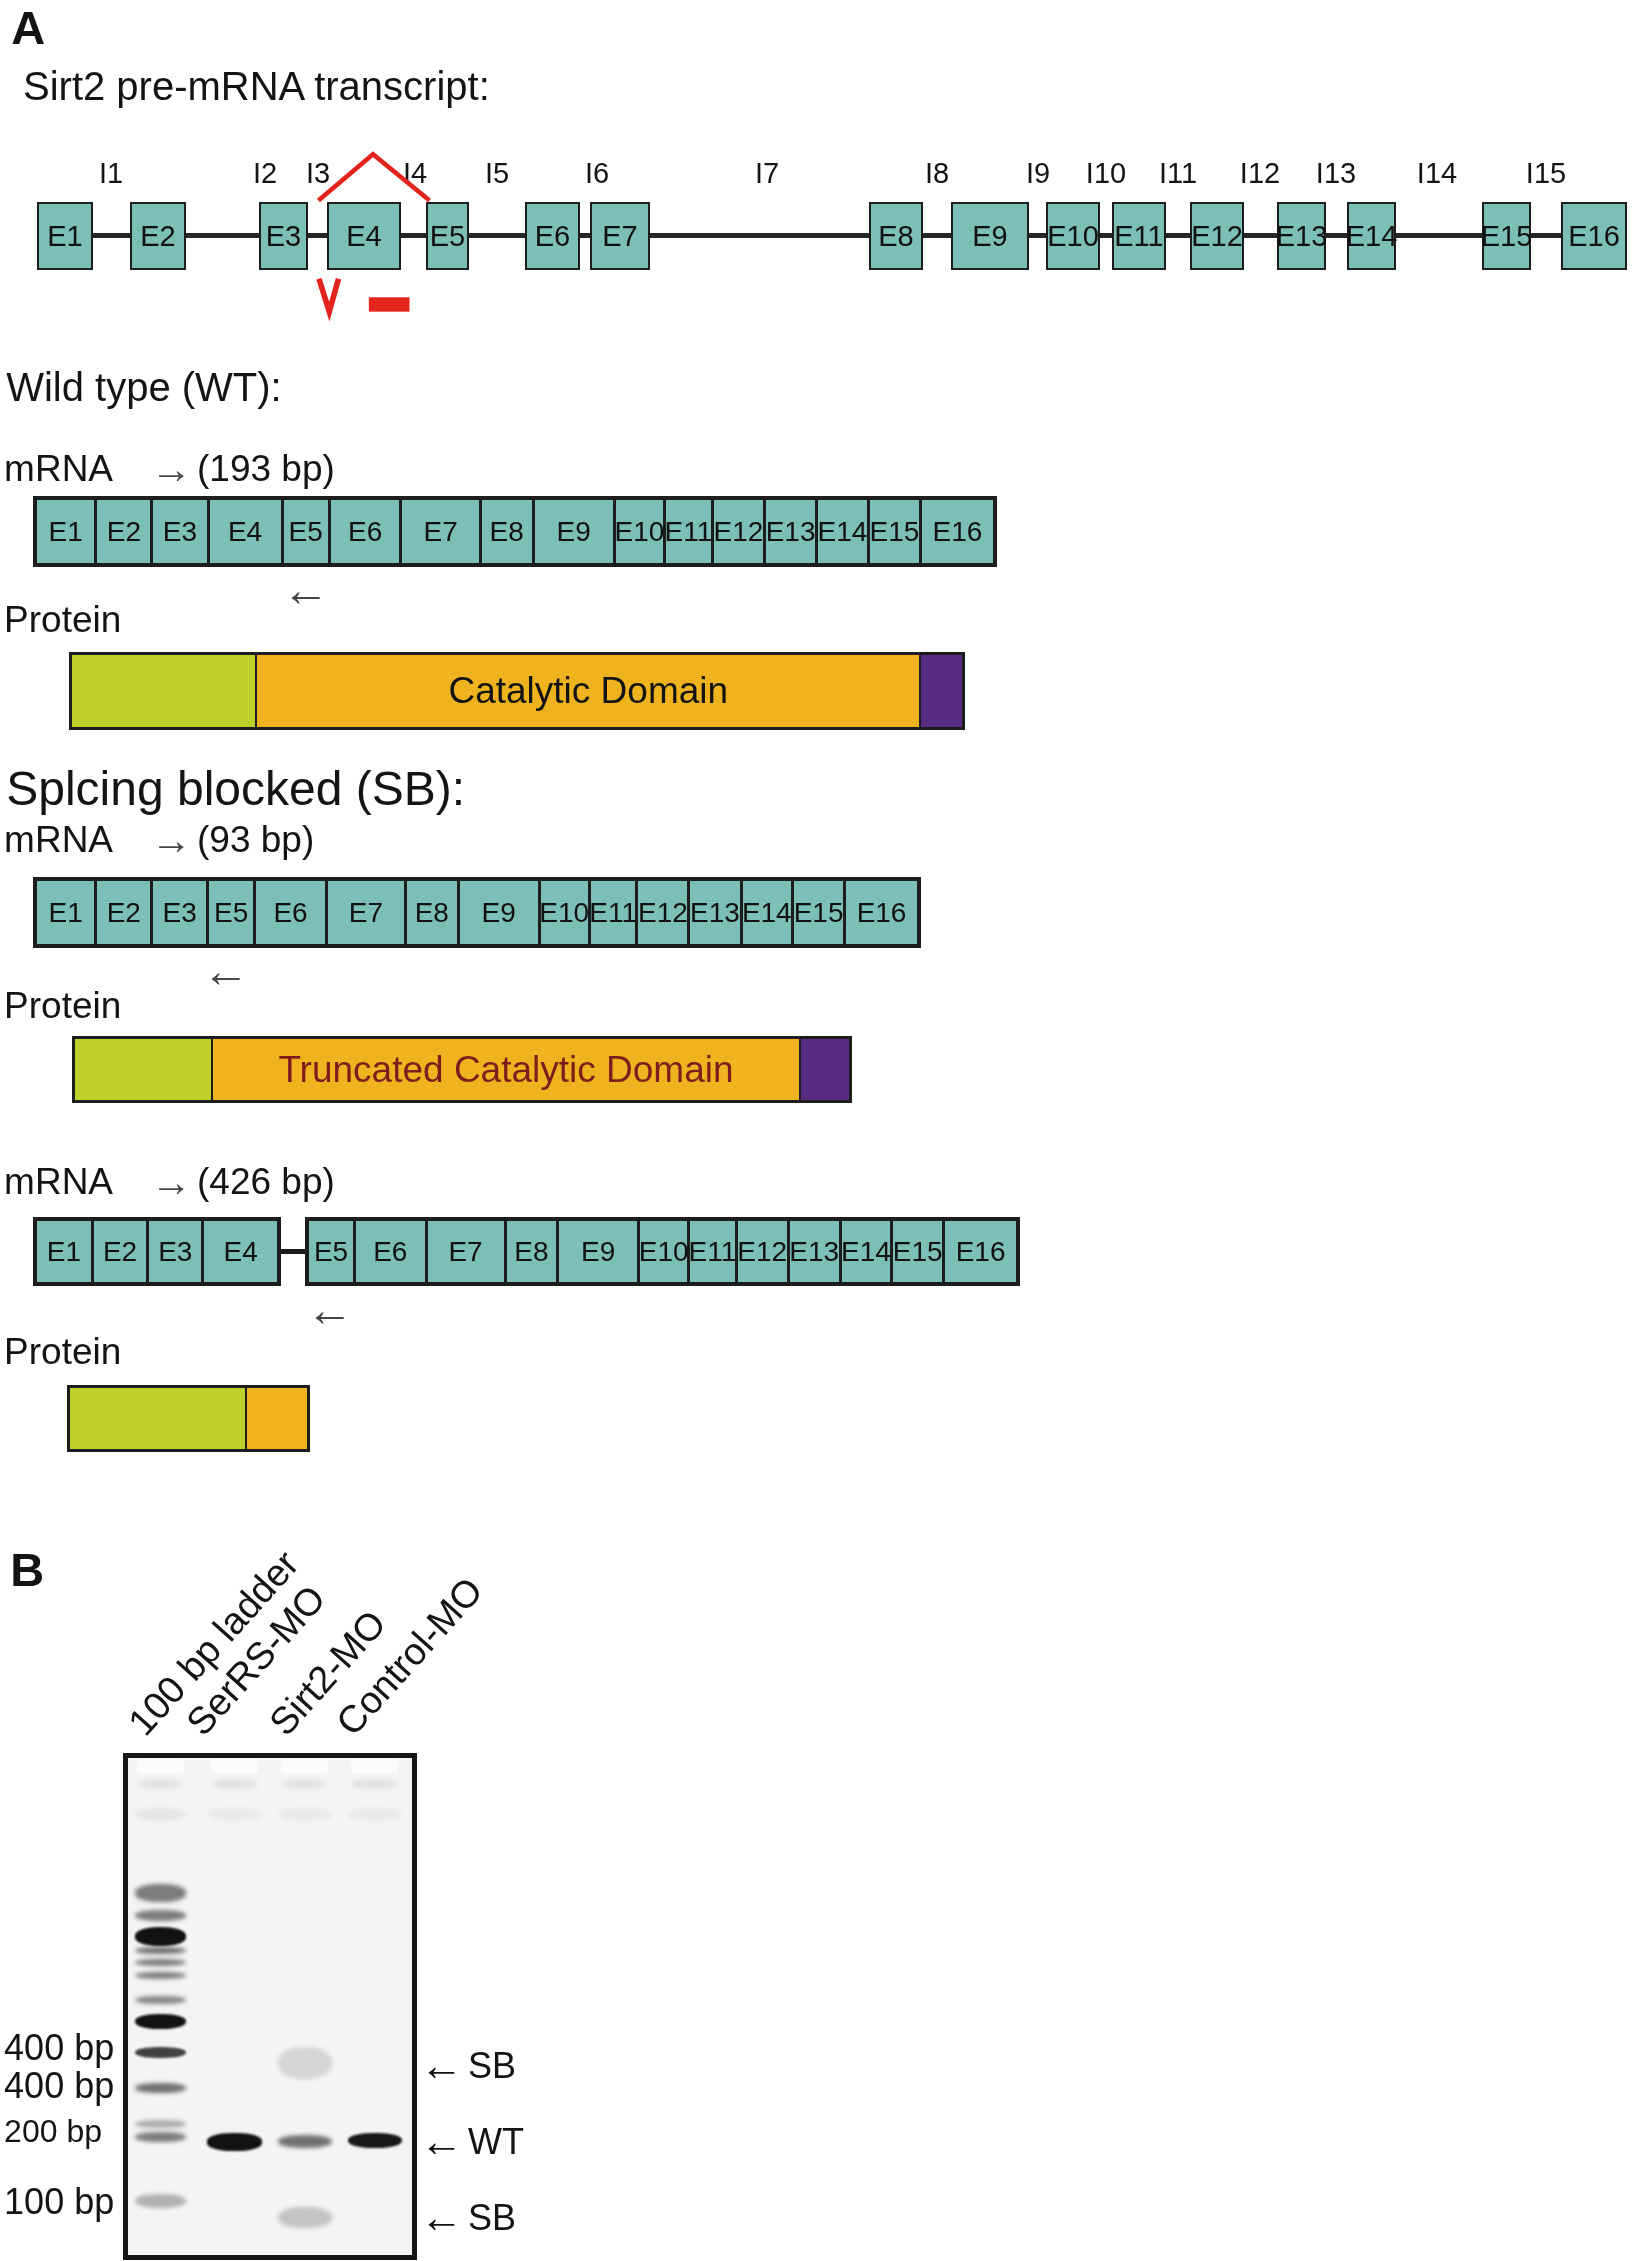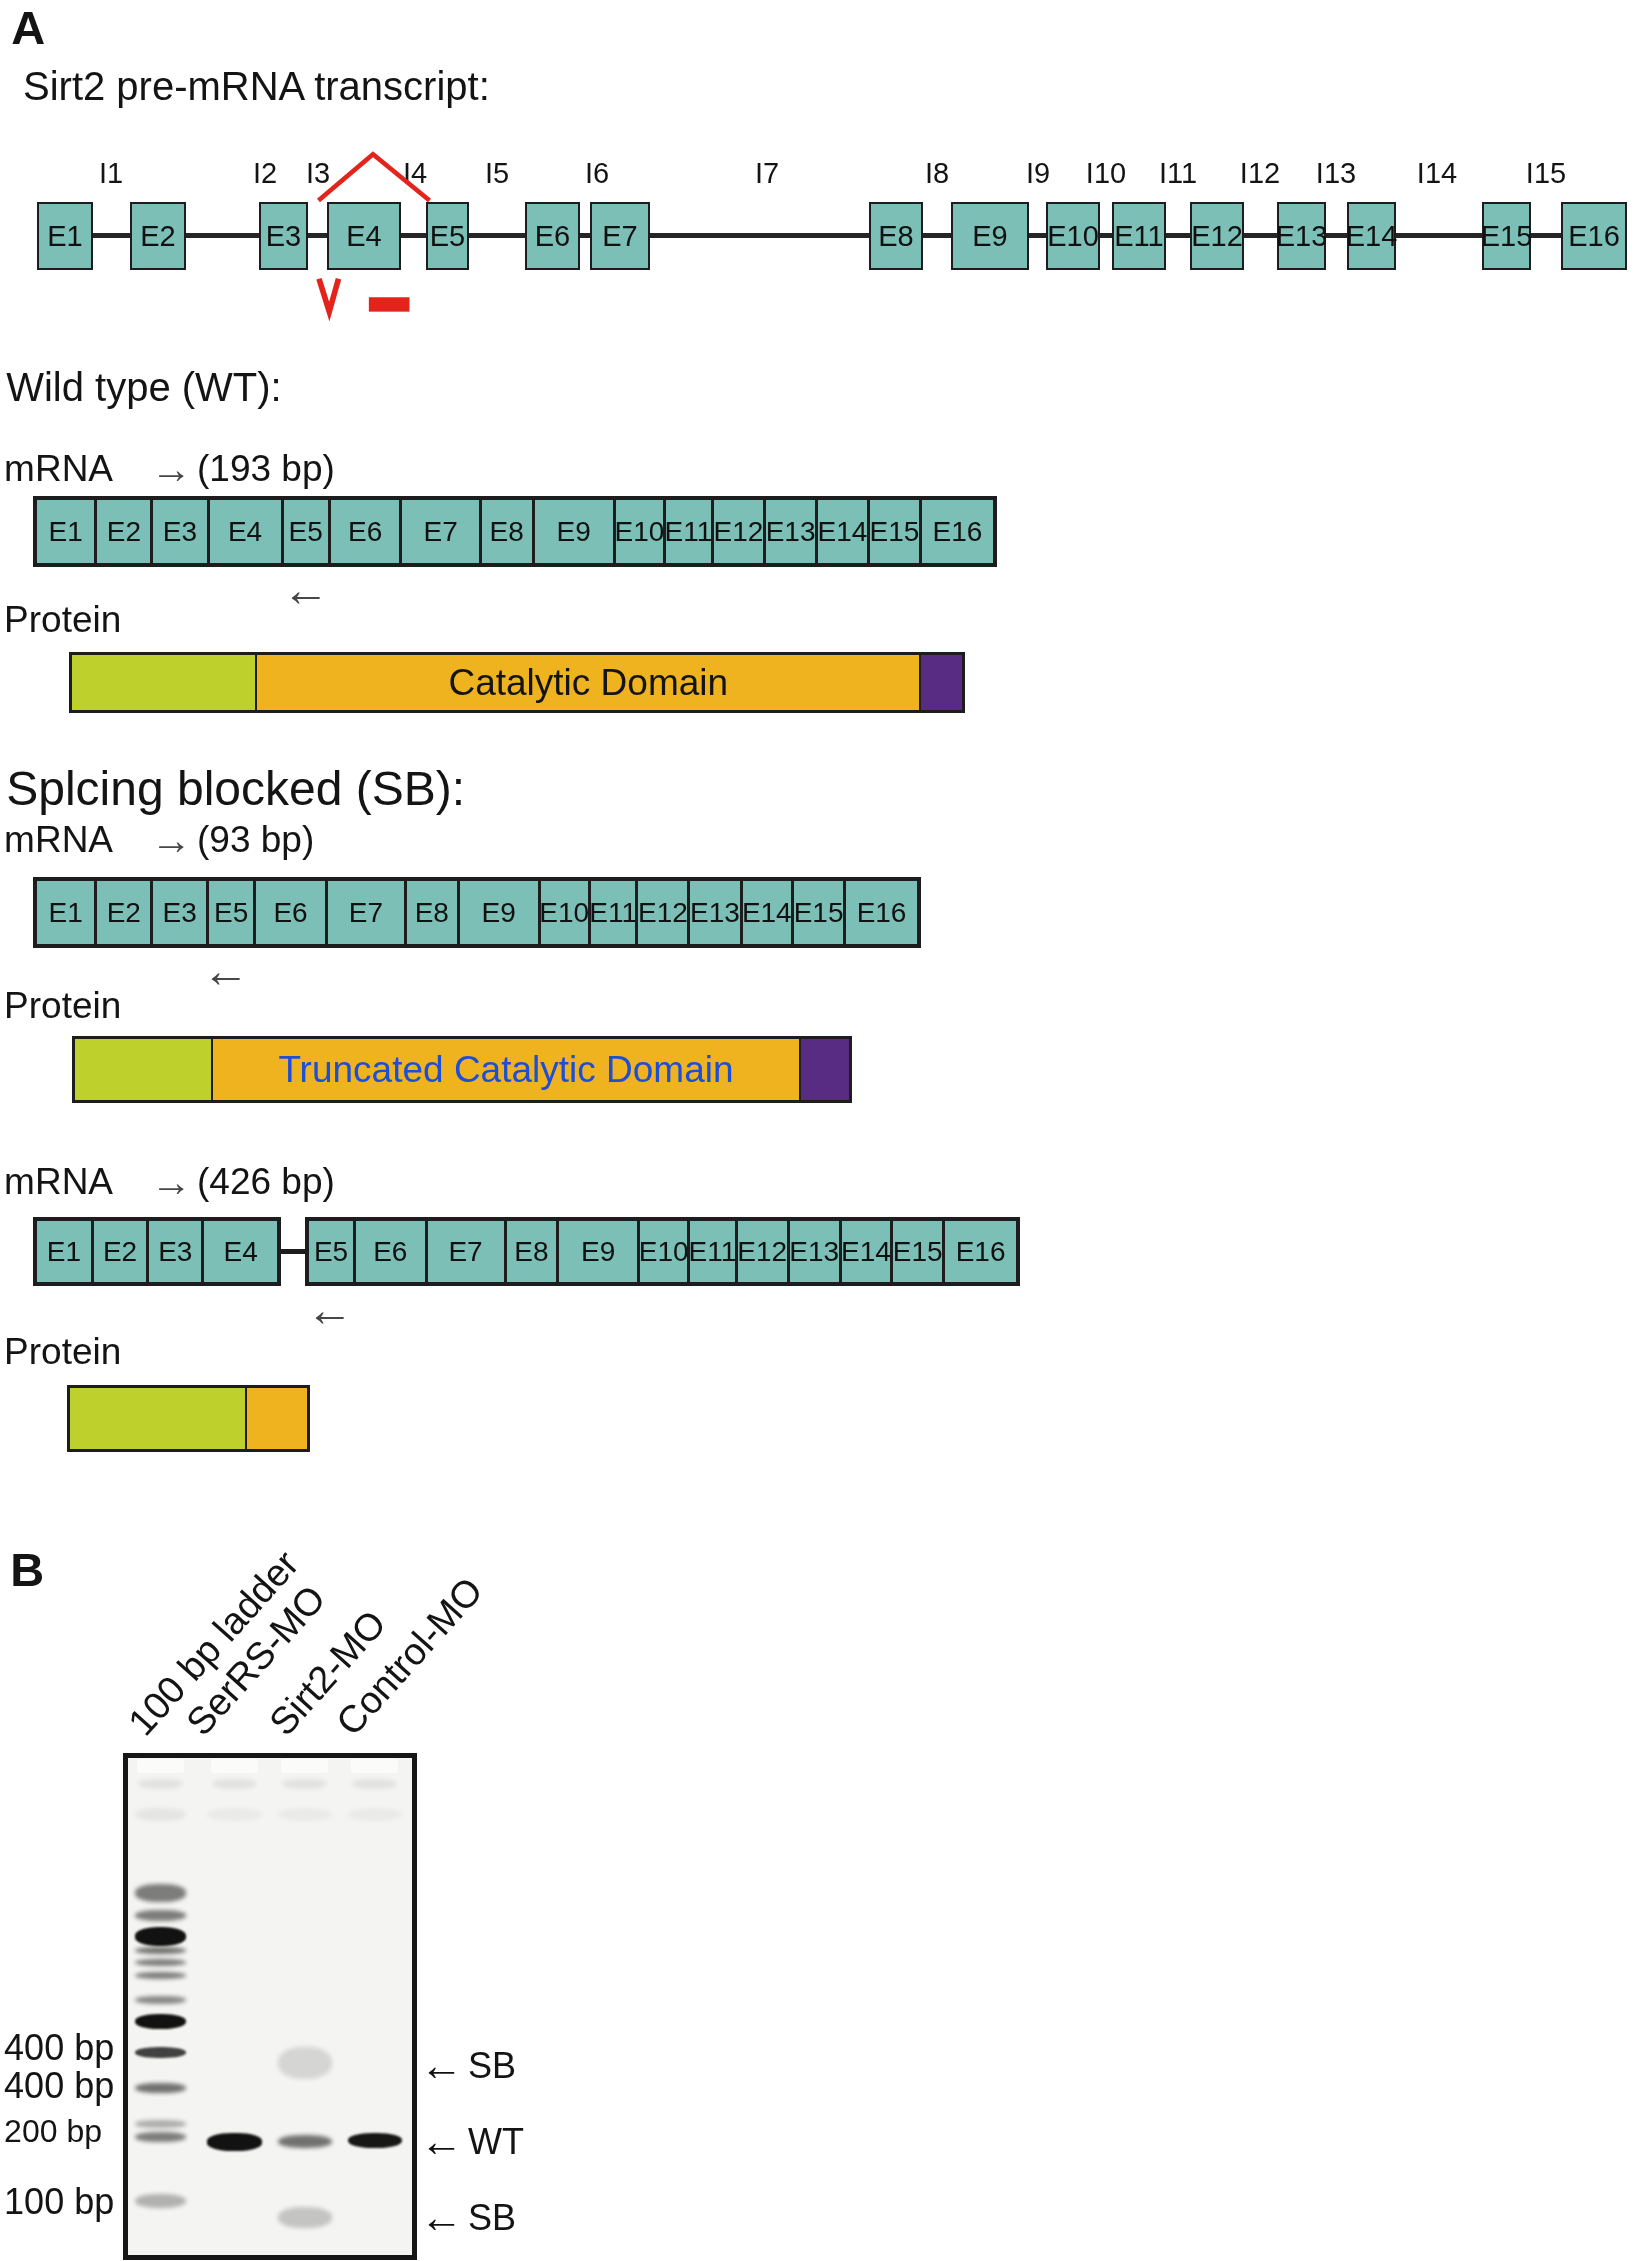--- a/index.html
+++ b/index.html
@@ -85,21 +85,21 @@
         <div class="rowseg" style="flex: 101 0 0px; font-size: 28px; border-left: 3.1px solid rgb(29, 29, 29);">E12</div>
         <div class="rowseg" style="flex: 101 0 0px; font-size: 28px; border-left: 3.1px solid rgb(29, 29, 29);">E13</div>
         <div class="rowseg" style="flex: 100 0 0px; font-size: 28px; border-left: 3.1px solid rgb(29, 29, 29);">E14</div>
         <div class="rowseg" style="flex: 101 0 0px; font-size: 28px; border-left: 3.1px solid rgb(29, 29, 29);">E15</div>
         <div class="rowseg" style="flex: 146 0 0px; font-size: 28px; border-left: 3.1px solid rgb(29, 29, 29);">E16</div>
       </div>
     </div>
   <div class="t bold" style="left:282px;top:565px;font-size:47px;color:#474747;">←</div>
   <div class="t" style="left:4.1px;top:600px;font-size:37px;">Protein</div>
   <div class="abs" id="wt-bar">
-      <div class="rowgroup" style="left: 69px; top: 652px; width: 896px; height: 61px; border: 3.6px solid rgb(29, 29, 29);">
+      <div class="rowgroup" style="left: 69px; top: 652px; width: 896px; height: 78px; border: 3.6px solid rgb(29, 29, 29);">
         <div class="rowseg" style="flex: 360 0 0px; background: rgb(189, 208, 44); font-size: 37px; color: rgb(20, 20, 20);"></div>
         <div class="rowseg" style="flex: 1300 0 0px; background: rgb(238, 179, 30); font-size: 37px; color: rgb(20, 20, 20); border-left: 2.1px solid rgb(29, 29, 29);">Catalytic Domain</div>
         <div class="rowseg" style="flex: 80 0 0px; background: rgb(87, 44, 130); font-size: 37px; color: rgb(20, 20, 20); border-left: 2.1px solid rgb(29, 29, 29);"></div>
       </div>
     </div>
 
   <div class="t" style="left:6.2px;top:763px;font-size:48px;">Splcing blocked (SB):</div>
   <div class="t" style="left:4.1px;top:820px;font-size:37px;">mRNA</div>
   <div class="t bold" style="left:151px;top:818px;font-size:41px;color:#474747;">→</div>
   <div class="t" style="left:197px;top:820px;font-size:37px;">(93 bp)</div>
@@ -120,21 +120,21 @@
         <div class="rowseg" style="flex: 100 0 0px; font-size: 28px; border-left: 3.1px solid rgb(29, 29, 29);">E14</div>
         <div class="rowseg" style="flex: 101 0 0px; font-size: 28px; border-left: 3.1px solid rgb(29, 29, 29);">E15</div>
         <div class="rowseg" style="flex: 146 0 0px; font-size: 28px; border-left: 3.1px solid rgb(29, 29, 29);">E16</div>
       </div>
     </div>
   <div class="t bold" style="left:202px;top:946px;font-size:47px;color:#474747;">←</div>
   <div class="t" style="left:4.1px;top:986px;font-size:37px;">Protein</div>
   <div class="abs" id="sb82-bar">
       <div class="rowgroup" style="left: 72px; top: 1036px; width: 780px; height: 67px; border: 3.6px solid rgb(29, 29, 29);">
         <div class="rowseg" style="flex: 268 0 0px; background: rgb(189, 208, 44); font-size: 37px; color: rgb(20, 20, 20);"></div>
-        <div class="rowseg" style="flex: 1152 0 0px; background: rgb(238, 179, 30); font-size: 37px; color: #1d4ed8; border-left: 2.1px solid rgb(29, 29, 29);">Truncated Catalytic Domain</div>
+        <div class="rowseg" style="flex: 1152 0 0px; background: rgb(238, 179, 30); font-size: 37px; color: #7f1d1d; border-left: 2.1px solid rgb(29, 29, 29);">Truncated Catalytic Domain</div>
         <div class="rowseg" style="flex: 95 0 0px; background: rgb(87, 44, 130); font-size: 37px; color: rgb(20, 20, 20); border-left: 2.1px solid rgb(29, 29, 29);"></div>
       </div>
     </div>
 
   <div class="t" style="left:4.1px;top:1162px;font-size:37px;">mRNA</div>
   <div class="t bold" style="left:151px;top:1160px;font-size:41px;color:#474747;">→</div>
   <div class="t" style="left:197px;top:1162px;font-size:37px;">(426 bp)</div>
   <div class="abs" id="sb426-row">
       <div class="rowgroup" style="left: 33px; top: 1217px; width: 248px; height: 69px; border: 4.1px solid rgb(29, 29, 29); background: rgb(123, 191, 183);">
         <div class="rowseg" style="flex: 112 0 0px; font-size: 28px;">E1</div>

